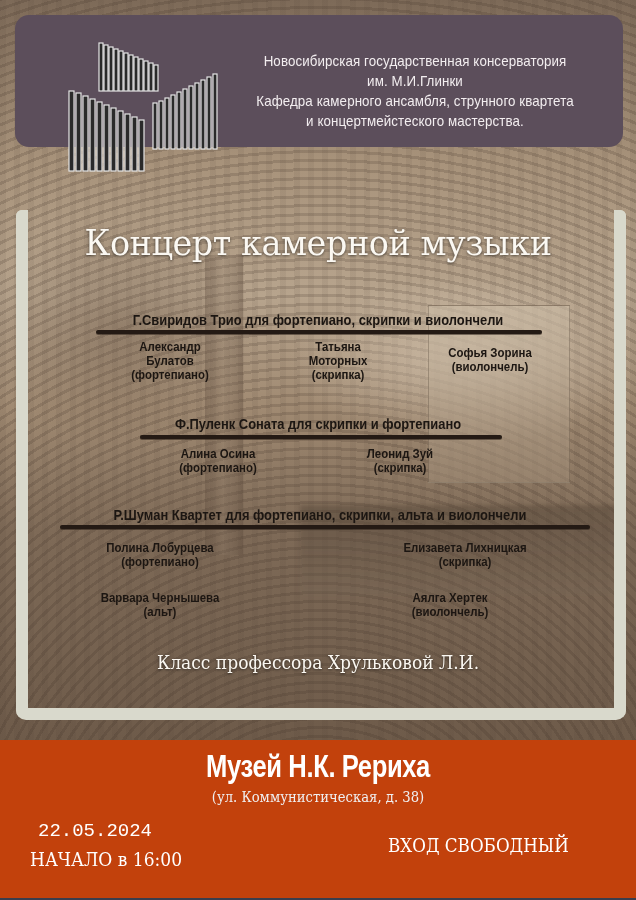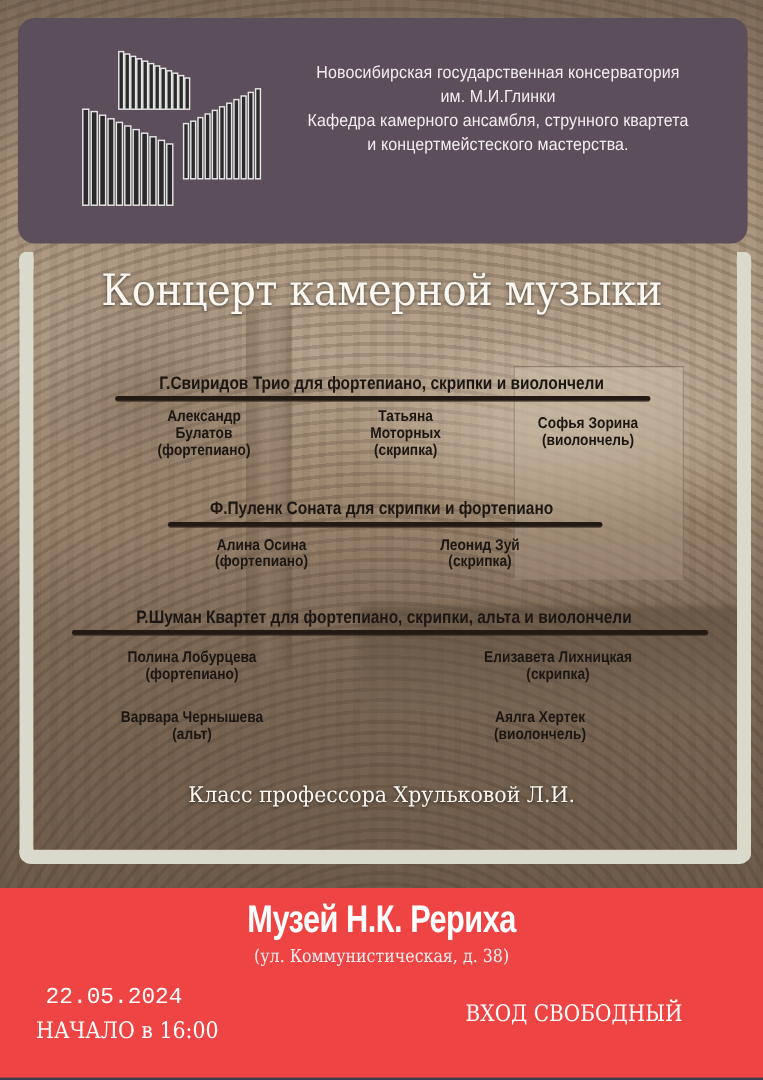--- a/index.html
+++ b/index.html
@@ -26,21 +26,21 @@
       background: linear-gradient(180deg, rgba(205,190,168,0.55), rgba(160,140,118,0.55));
       border: 1px solid rgba(90,75,60,0.35);
     }
     .bg-column {
       position: absolute; left: 205px; top: 255px; width: 38px; height: 300px;
       background: linear-gradient(90deg, rgba(90,72,58,0.35), rgba(150,130,110,0.25), rgba(90,72,58,0.35));
     }
 
     
     .header {
-      position: absolute; left: 15px; top: 15px; width: 608px; height: 188px;
+      position: absolute; left: 15px; top: 15px; width: 608px; height: 132px;
       background: #5c4e5b; border-radius: 14px;
     }
     .logo { position: absolute; left: 40px; top: 18px; width: 170px; height: 140px; }
     .header-text {
       position: absolute; left: 215px; top: 36px; width: 370px;
       text-align: center; color: #f3eef0;
       font-family: "Liberation Sans", sans-serif; font-size: 14.5px; line-height: 20px;
       letter-spacing: 0.1px; transform: scaleX(0.92); transform-origin: center top;
     }
     .header-text div { white-space: nowrap; }
@@ -80,21 +80,21 @@
 
     .class-line {
       position: absolute; left: 0; top: 652px; width: 636px; text-align: center;
       font-family: "DejaVu Serif", serif; font-size: 18px; color: #fbf8f2;
       text-shadow: 0 1px 3px rgba(0,0,0,0.6); transform: scaleX(0.95);
     }
 
     
     .footer {
       position: absolute; left: 0; top: 740px; width: 636px; height: 160px;
-      background: #ef4444; border-bottom: 2px solid #3a3d4d;
+      background: #c2410c; border-bottom: 2px solid #3a3d4d;
     }
     .venue {
       position: absolute; left: 0; top: 8px; width: 636px; text-align: center;
       font-family: "Liberation Sans", sans-serif; font-weight: bold; font-size: 32px;
       color: #ffffff; transform: scaleX(0.8); letter-spacing: -0.5px;
     }
     .address {
       position: absolute; left: 0; top: 48px; width: 636px; text-align: center;
       font-family: "DejaVu Serif", serif; font-size: 15px; color: #f0f0f2;
       transform: scaleX(0.88);

